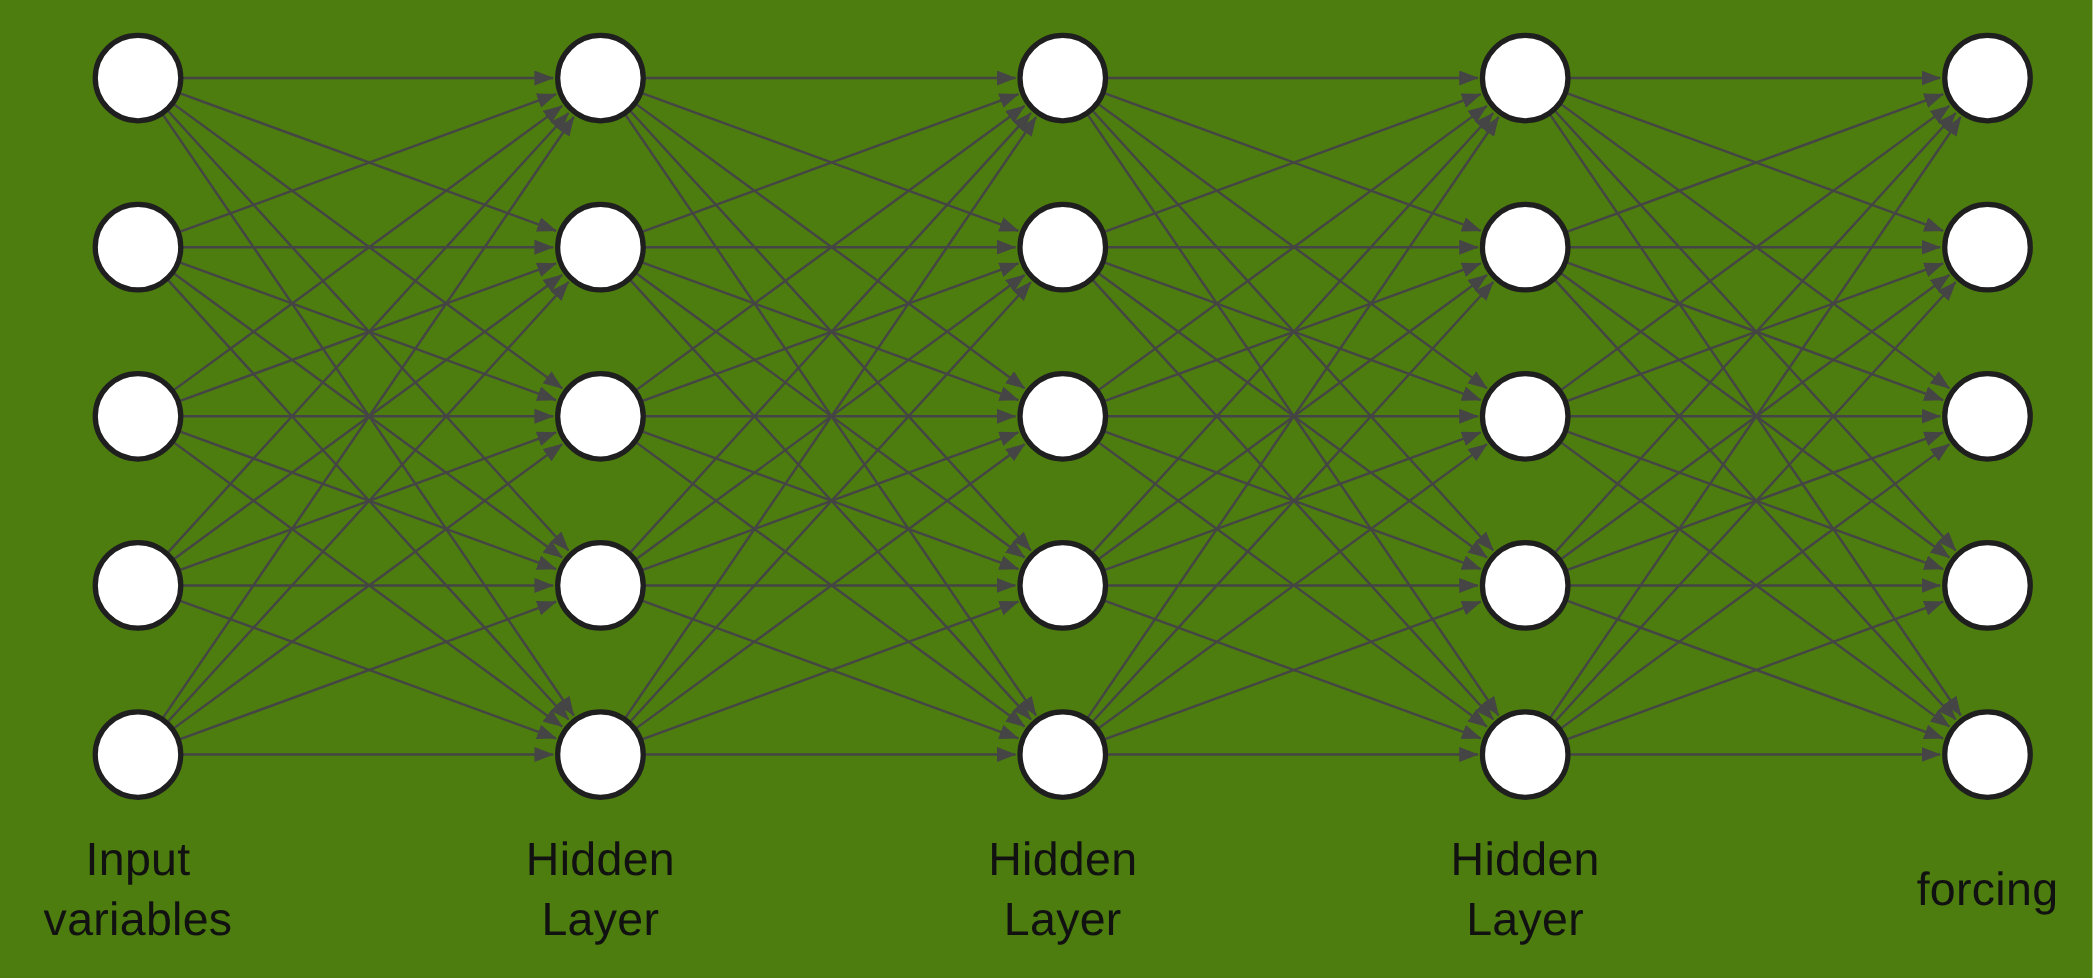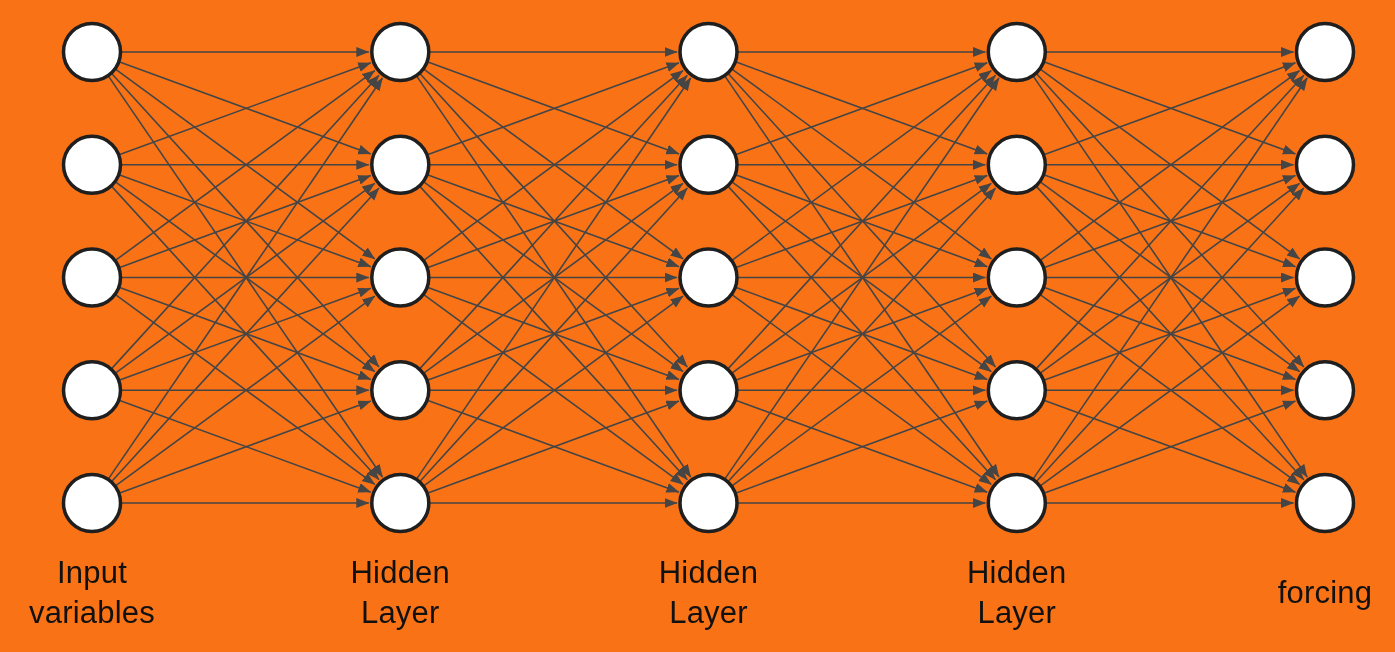--- a/index.html
+++ b/index.html
@@ -5,21 +5,21 @@
   html, body {
     margin: 0;
     padding: 0;
     background: #ffffff;
     font-family: "Liberation Sans", "DejaVu Sans", sans-serif;
   }
   .stage {
     position: relative;
     width: 1395px;
     height: 652px;
-    background: #f97316;
+    background: #4d7c0f;
     overflow: hidden;
   }
   #net-svg {
     position: absolute;
     left: 0;
     top: 0;
     display: block;
   }
   .labels {
     position: absolute;

